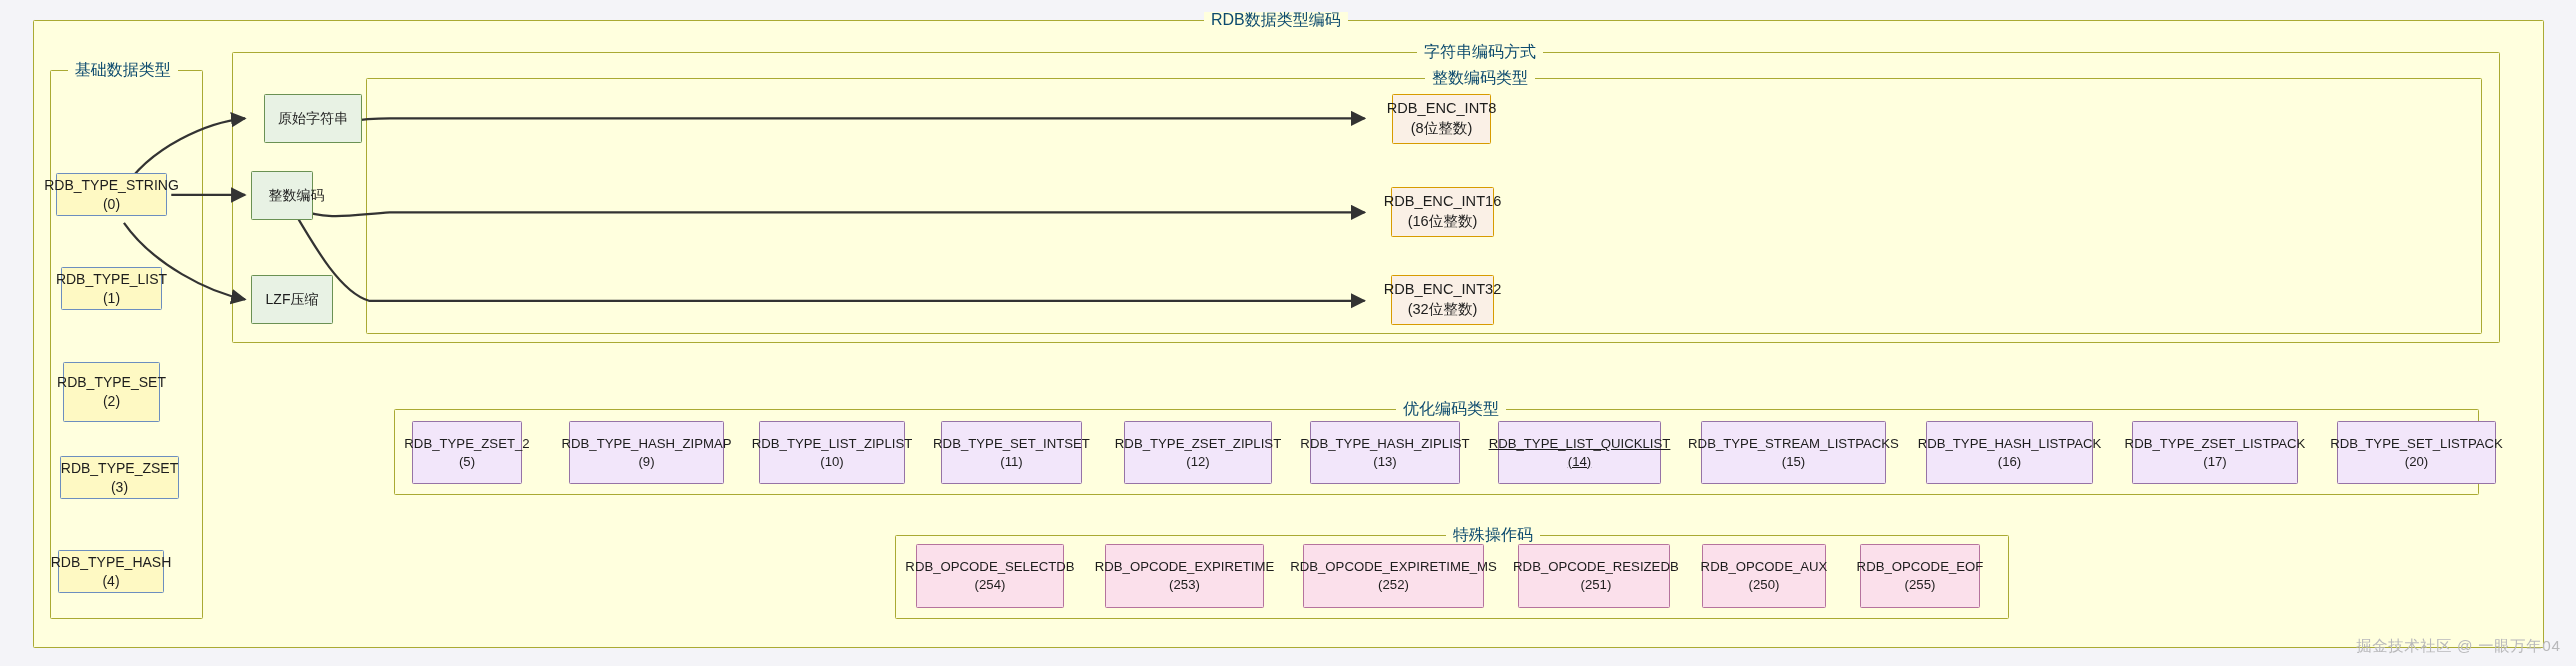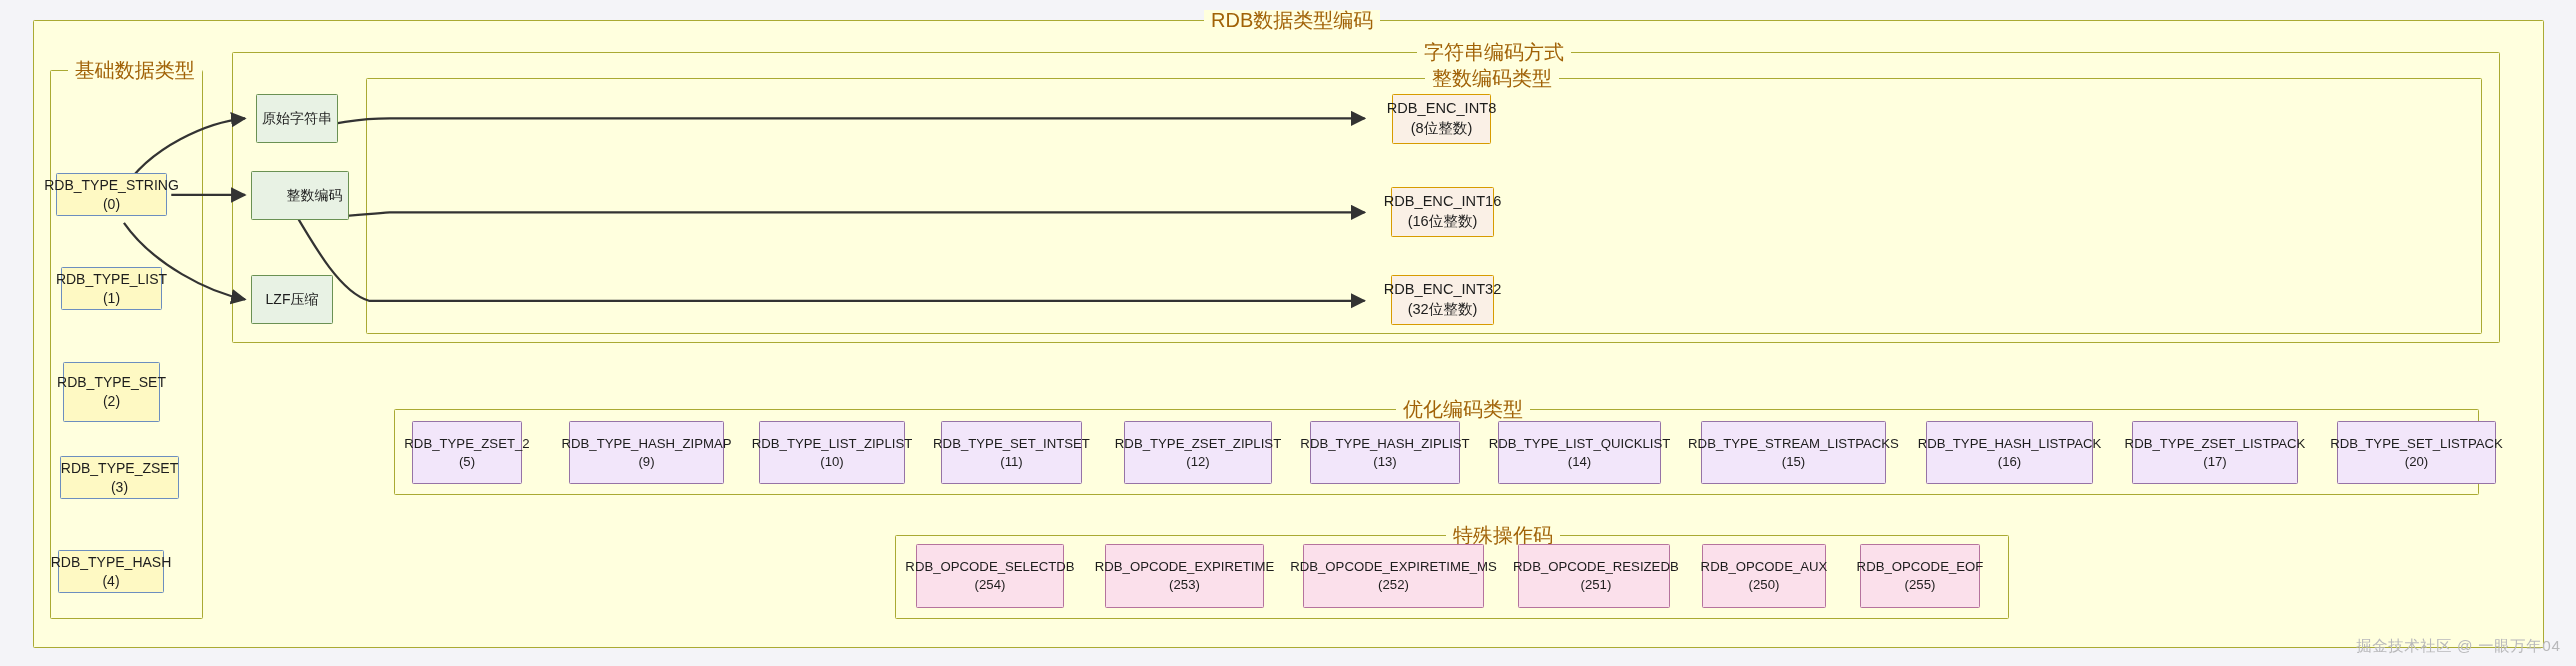--- a/index.html
+++ b/index.html
@@ -21,22 +21,22 @@
     position: absolute;
     background: #ffffde;
     border: 1.4px solid #aaaa33;
     border-radius: 1.4px;
     box-sizing: border-box;
   }
   .cluster-label {
     position: absolute;
     top: -0.7px;
     transform: translateY(-50%);
-    font-size: 20px;
-    color: #a16207;
+    font-size: 16px;
+    color: #0c4a6e;
     background: #ffffde;
     padding: 0 7px;
     white-space: nowrap;
     line-height: 1;
   }
 
   
   .node {
     position: absolute;
     box-sizing: border-box;
@@ -168,24 +168,24 @@
   </div>
   <div class="node n-base" style="left:60px; top:456px; width:119px; height:43px;">
     <span class="nname">RDB_TYPE_ZSET</span>
     <span class="nval">(3)</span>
   </div>
   <div class="node n-base" style="left:58px; top:550px; width:106px; height:43px;">
     <span class="nname">RDB_TYPE_HASH</span>
     <span class="nval">(4)</span>
   </div>
 
-  <div class="node n-strenc" style="left:256px; top:94px; width:82px; height:49px;">
+  <div class="node n-strenc" style="left:264px; top:94px; width:98px; height:49px;">
     <span class="nname">原始字符串</span>
   </div>
-  <div class="node n-strenc" style="left:251px; top:171px; width:98px; height:49px;padding-left:33px;">
+  <div class="node n-strenc" style="left:251px; top:171px; width:62px; height:49px;padding-left:33px;">
     <span class="nname">整数编码</span>
   </div>
   <div class="node n-strenc" style="left:251px; top:275px; width:82px; height:49px;">
     <span class="nname">LZF压缩</span>
   </div>
 
   <div class="node n-intenc" style="left:1392px; top:94px; width:99px; height:50px;">
     <span class="nname">RDB_ENC_INT8</span>
     <span class="nval">(8位整数)</span>
   </div>
@@ -215,21 +215,21 @@
     <span class="nval">(11)</span>
   </div>
   <div class="node n-opt" style="left:1124px; top:421px; width:148px; height:63px;">
     <span class="nname">RDB_TYPE_ZSET_ZIPLIST</span>
     <span class="nval">(12)</span>
   </div>
   <div class="node n-opt" style="left:1310px; top:421px; width:150px; height:63px;">
     <span class="nname">RDB_TYPE_HASH_ZIPLIST</span>
     <span class="nval">(13)</span>
   </div>
-  <div class="node n-opt" style="left:1498px; top:421px; width:163px; height:63px;">
+  <div class="node n-opt" style="left:1498px; top:421px; width:163px; height:63px;text-decoration:underline;">
     <span class="nname">RDB_TYPE_LIST_QUICKLIST</span>
     <span class="nval">(14)</span>
   </div>
   <div class="node n-opt" style="left:1701px; top:421px; width:185px; height:63px;">
     <span class="nname">RDB_TYPE_STREAM_LISTPACKS</span>
     <span class="nval">(15)</span>
   </div>
   <div class="node n-opt" style="left:1926px; top:421px; width:167px; height:63px;">
     <span class="nname">RDB_TYPE_HASH_LISTPACK</span>
     <span class="nval">(16)</span>

